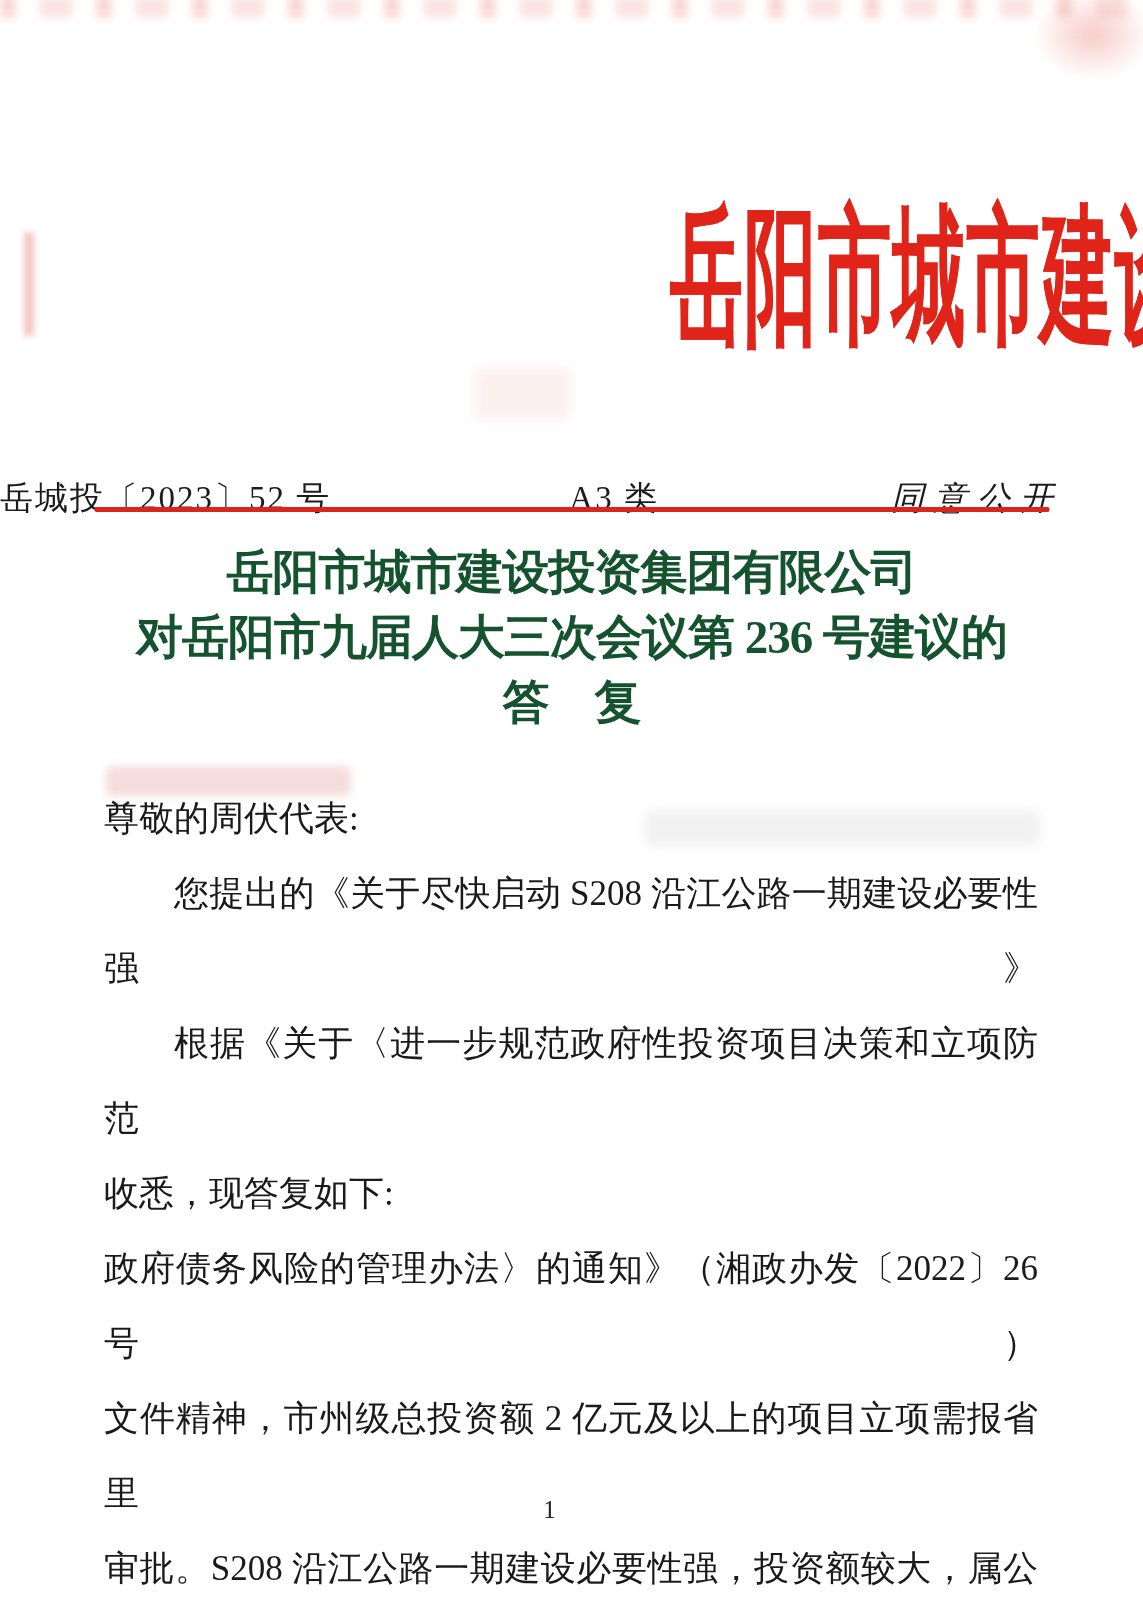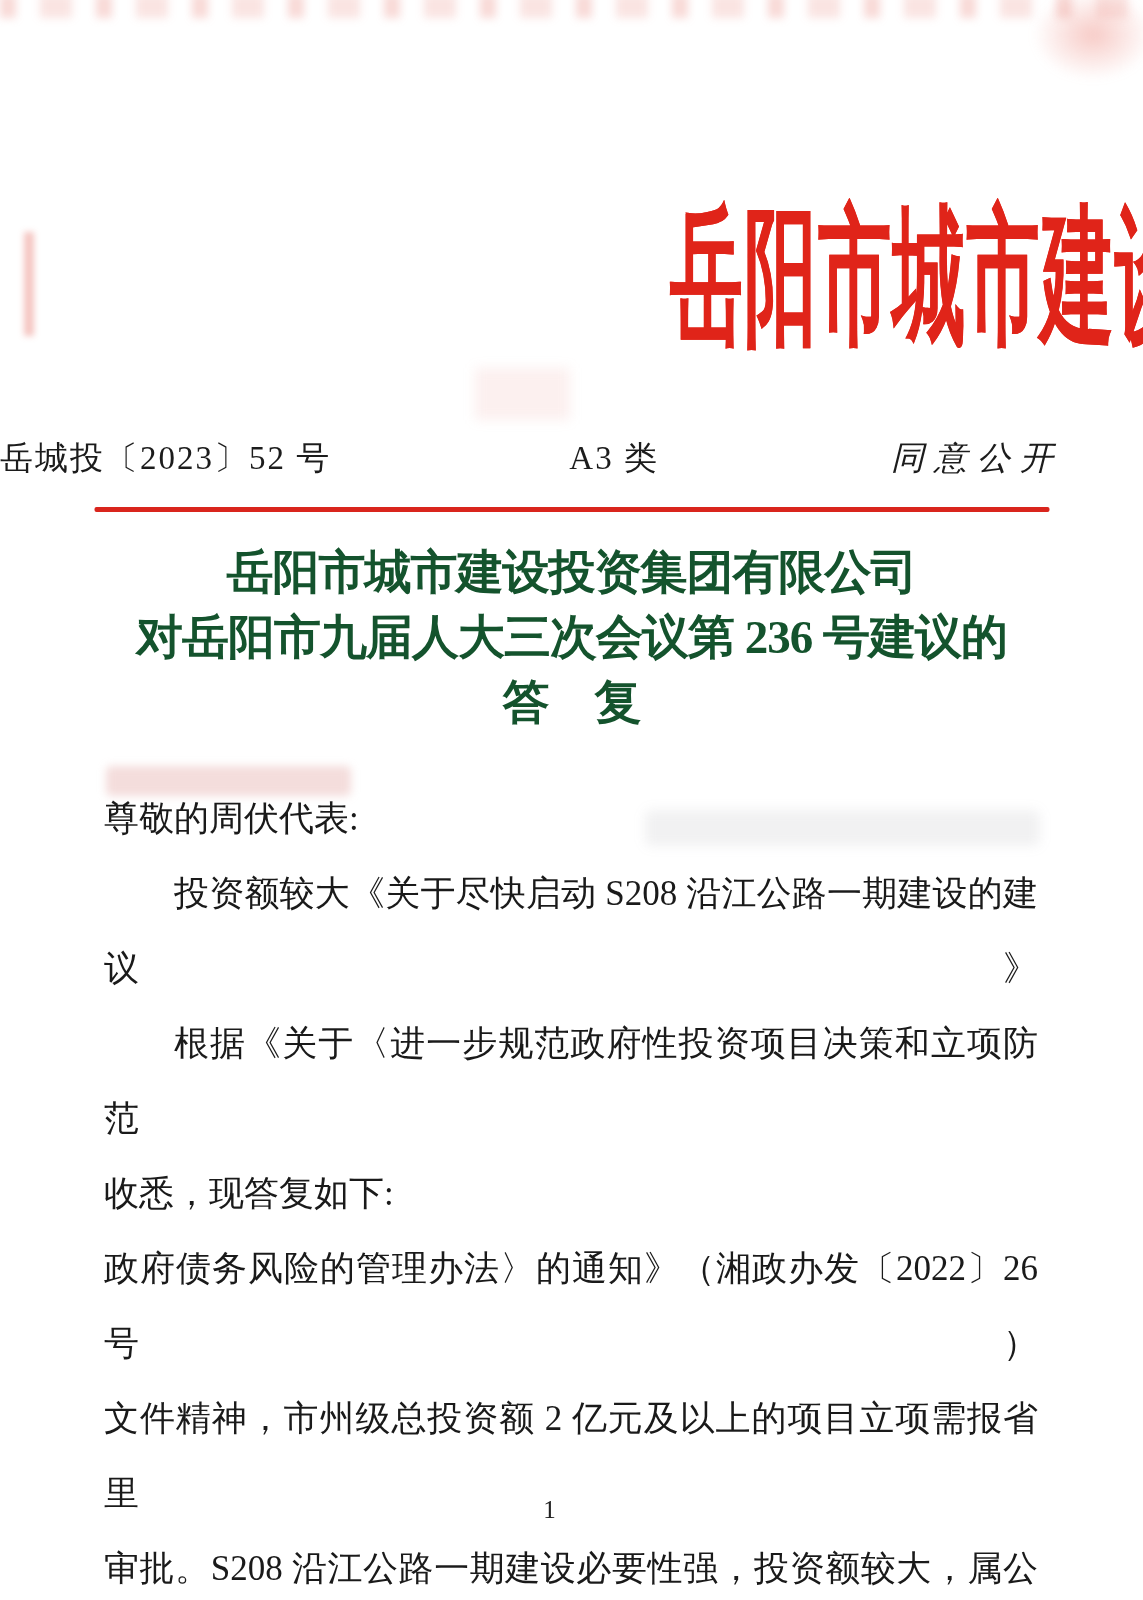--- a/index.html
+++ b/index.html
@@ -79,21 +79,21 @@
     position: absolute;
     top: 436px; left: 0; right: 0;
     display: flex;
     justify-content: space-between;
     align-items: baseline;
     padding-right: 80px;
     font-size: 33px;
     letter-spacing: 2px;
   }
   .doc-line .doc-no { margin-right: 46px; }
-  .doc-line .doc-cat { margin-right: 40px; }
+  .doc-line .doc-cat { margin-right: 40px; margin-top: 40px; }
   .doc-line .doc-open { letter-spacing: 10px; font-style: italic; }
 
   .red-rule {
     position: absolute;
     top: 507px; left: 50%;
     transform: translateX(-50%);
     width: 955px; height: 5px;
     background: #d9251d;
     border-radius: 2px;
   }
@@ -167,21 +167,21 @@
   <div class="red-rule"></div>
 
   <div class="doc-title">
     <div class="t-line">岳阳市城市建设投资集团有限公司</div>
     <div class="t-line">对岳阳市九届人大三次会议第 236 号建议的</div>
     <div class="t-line">答　复</div>
   </div>
 
   <div class="body-text">
     <p class="line">尊敬的周伏代表:</p>
-    <p class="line indent fill">投资额较大《关于尽快启动 S208 沿江公路一期建设的建议》</p>
+    <p class="line indent fill">您提出的《关于尽快启动 S208 沿江公路一期建设必要性强》</p>
     <p class="line indent fill">根据《关于〈进一步规范政府性投资项目决策和立项防范</p>
     <p class="line">收悉，现答复如下:</p>
     <p class="line fill">政府债务风险的管理办法〉的通知》（湘政办发〔2022〕26 号）</p>
     <p class="line fill">文件精神，市州级总投资额 2 亿元及以上的项目立项需报省里</p>
     <p class="line fill">审批。S208 沿江公路一期建设必要性强，投资额较大，属公</p>
 
   </div>
 
   <div class="page-number">1</div>
 

